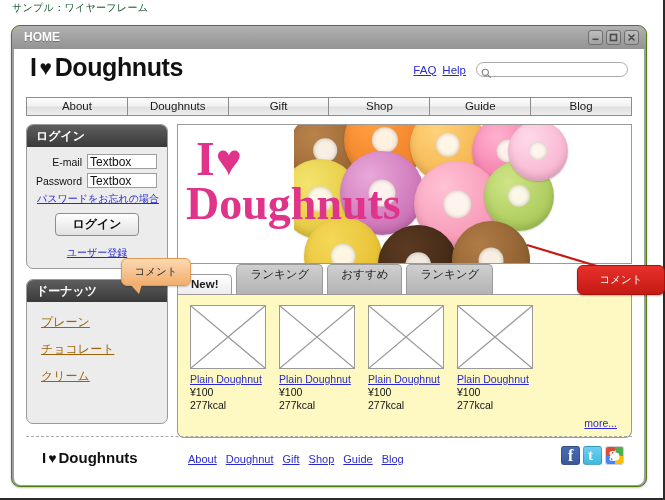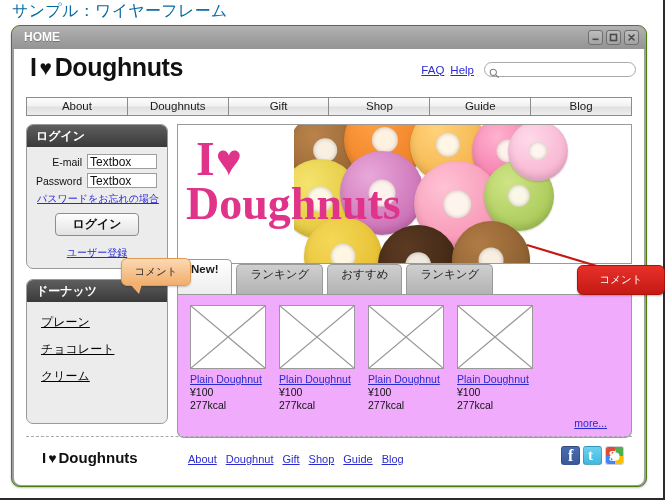--- a/index.html
+++ b/index.html
@@ -15,22 +15,22 @@
     background: #ffffff;
     box-sizing: border-box;
     border-bottom: 2px solid #2b2b2b;
     border-right: 2px solid #2b2b2b;
   }
 
   
   .caption {
     position: absolute;
     left: 12px; top: 1px;
-    font-size: 16px;
-    color: #0369a1;
+    font-size: 10px;
+    color: #14532d;
     letter-spacing: 0.3px;
     white-space: nowrap;
   }
 
   
   .window {
     position: absolute;
     left: 11px; top: 25px;
     width: 636px; height: 462px;
     border-radius: 9px 9px 9px 9px;
@@ -88,21 +88,21 @@
     font-size: 25px;
     font-weight: bold;
     color: #111;
     letter-spacing: -0.4px;
     white-space: nowrap;
     display: flex; align-items: center; gap: 3px;
   }
   .logo .heart { font-size: 21px; line-height: 1; position: relative; top: 0px; }
   .util {
     position: absolute;
-    right: 8px; top: 13px;
+    right: 16px; top: 13px;
     display: flex; align-items: center; gap: 6px;
   }
   .util a {
     font-size: 11.5px;
     color: #2a2ad0;
     text-decoration: underline;
   }
   .searchbox {
     position: relative;
     width: 152px; height: 15px;
@@ -224,21 +224,21 @@
     color: #2a2ad0;
     text-decoration: underline;
   }
 
   
   .cat-panel { margin-top: 10px; height: 145px; }
   .cat-list { list-style: none; margin: 0; padding: 10px 0 0 14px; }
   .cat-list li { margin-bottom: 8px; }
   .cat-list a {
     font-size: 12px;
-    color: #000000;
+    color: #a16207;
     text-decoration: underline;
   }
 
   
   .hero {
     position: relative;
     height: 140px;
     border: 1px solid #9a9a9a;
     background: #fff;
     box-sizing: border-box;
@@ -295,33 +295,33 @@
     border-radius: 5px 5px 0 0;
     background: linear-gradient(to bottom,#cfcfcf,#b3b3b3);
     margin-right: 4px;
     line-height: 14px;
     box-sizing: border-box;
     height: 30px;
   }
   .tab.active {
     background: linear-gradient(to bottom,#ffffff,#ededed);
     font-weight: bold;
-    height: 35px;
+    height: 20px;
     position: relative;
     z-index: 2;
   }
 
   
   .prodwrap {
     position: relative;
     border: 1px solid #9a9a9a;
     border-top: none;
     border-radius: 0 0 7px 7px;
-    background: #f0abfc;
-    padding: 10px 10px 6px 12px;
+    background: #fef9c3;
+    padding: 10px 0 6px 12px;
     box-sizing: border-box;
   }
   .prodrow { display: flex; gap: 12px; }
   .product { width: 77px; }
   .thumb {
     width: 76px; height: 64px;
     border: 1px solid #999;
     position: relative;
     background: #fff;
     box-sizing: border-box;

